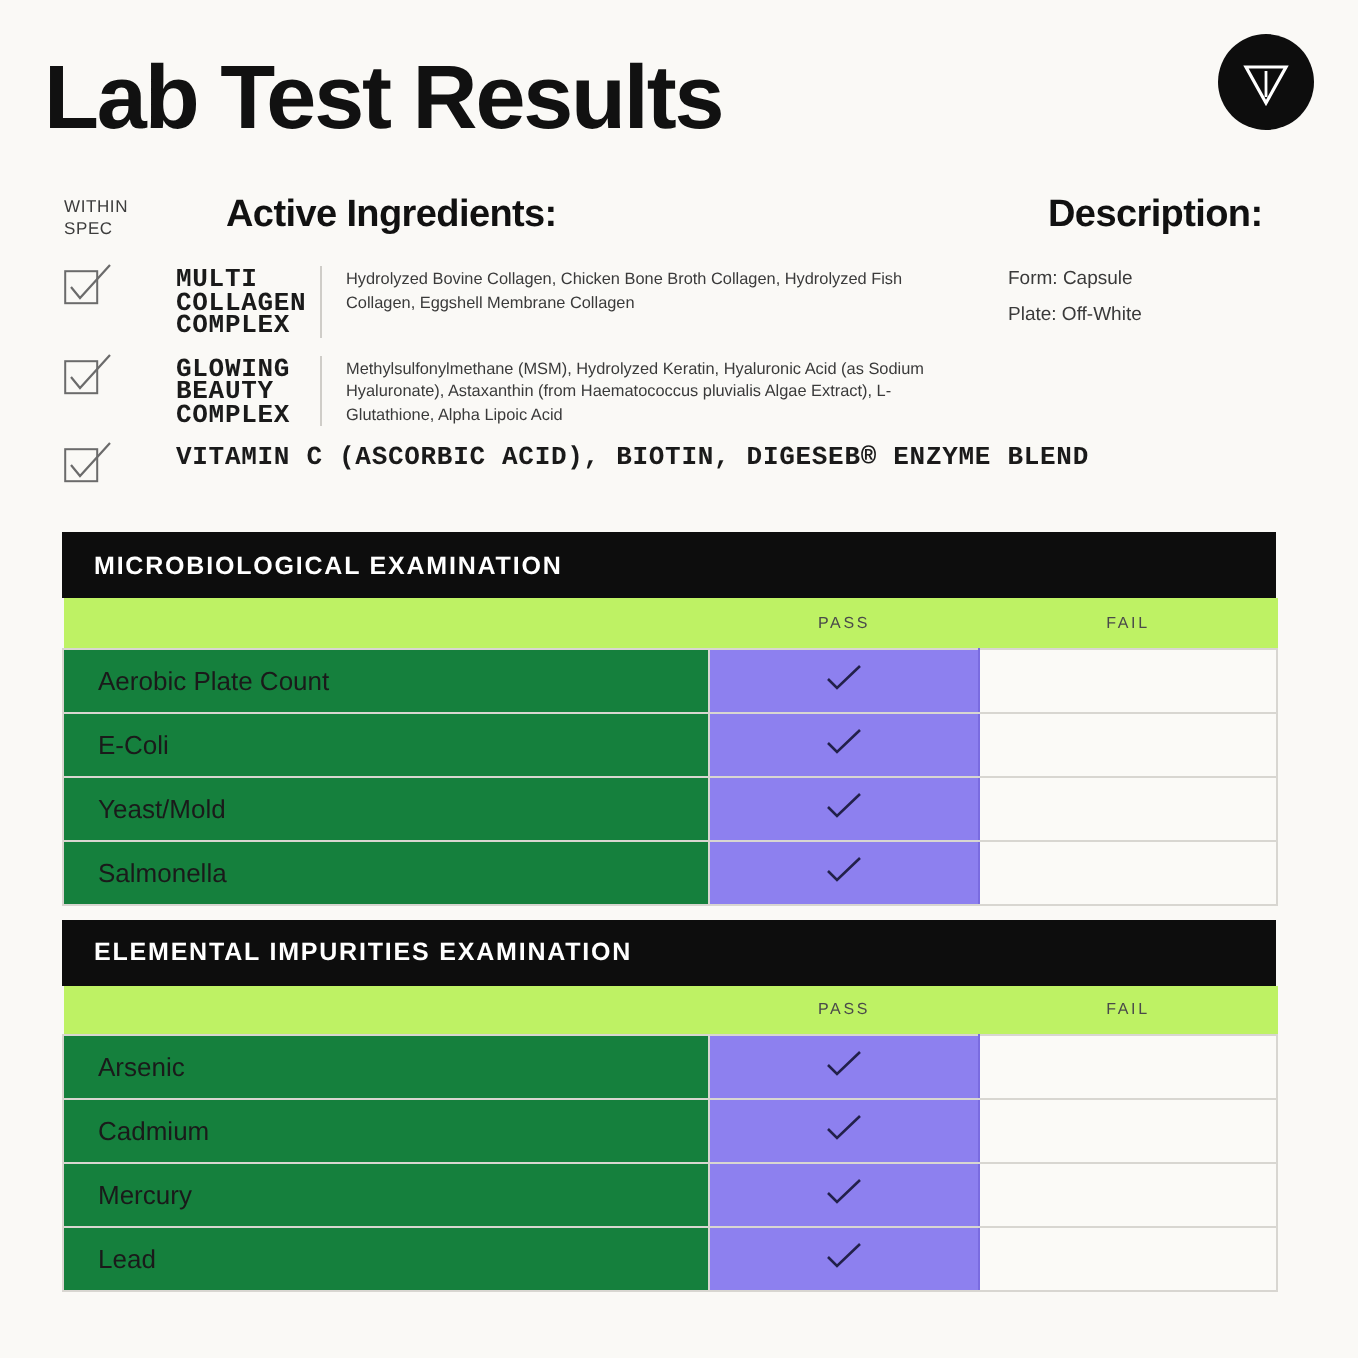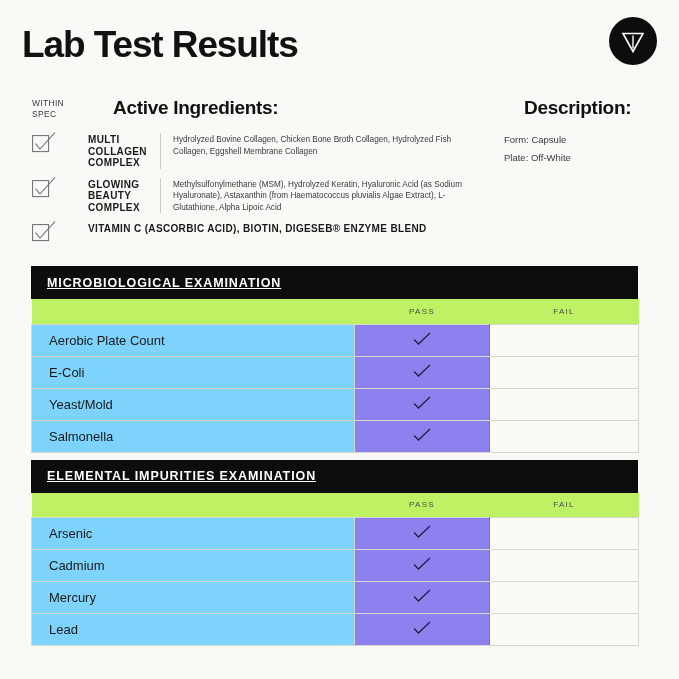--- a/index.html
+++ b/index.html
@@ -19,21 +19,21 @@
   
   .header {
     position: absolute;
     left: 0; top: 0;
     width: 679px; height: 90px;
   }
 
   .page-title {
     position: absolute;
     left: 22px; top: 26px;
-    font-size: 37px;
+    font-size: 45px;
     font-weight: bold;
     letter-spacing: -1.1px;
     line-height: 1;
     color: #111111;
   }
 
   .brand-logo {
     position: absolute;
     right: 22px; top: 17px;
     width: 48px; height: 48px;
@@ -103,26 +103,27 @@
 
   .checkbox {
     position: relative;
     width: 17px; height: 17px;
   }
   .checkbox svg { position: absolute; left: 0; top: -4px; overflow: visible; }
 
   .ing-name {
     width: 72px;
     flex: 0 0 72px;
-    font-size: 10px;
+    font-size: 13px;
     font-weight: bold;
     line-height: 11.5px;
     letter-spacing: 0.35px;
     color: #1a1a1a;
     padding-top: 1px;
+    font-family: Liberation Mono, monospace;
   }
 
   .ing-divider {
     flex: 0 0 1px;
     width: 1px;
     background: #cfcdc8;
     align-self: stretch;
     margin-right: 12px;
     min-height: 34px;
   }
@@ -151,21 +152,20 @@
   .section-bar {
     background: #0d0d0d;
     color: #ffffff;
     height: 33px;
     display: flex;
     align-items: center;
     padding-left: 16px;
     font-size: 12.5px;
     font-weight: bold;
     letter-spacing: 0.9px;
-    text-decoration: underline;
   }
 
   table.result-table {
     width: 100%;
     border-collapse: collapse;
     table-layout: fixed;
   }
 
   table.result-table col.c-name { width: 323px; }
   table.result-table col.c-pass { width: 135px; }
@@ -182,21 +182,21 @@
     background: #bef264;
   }
   .result-table th.blank { border: none; }
 
   .result-table td {
     height: 32px;
     border: 1px solid #d8d6d1;
     font-size: 13px;
     color: #1a1a1a;
     padding-left: 17px;
-    background: #7dd3fc;
+    background: #15803d;
   }
 
   .result-table td.pass-cell {
     background: #8d80ef;
     border-left: 1px solid #7a6ce0;
     border-right: 1px solid #7a6ce0;
     text-align: center;
     padding-left: 0;
   }
 

